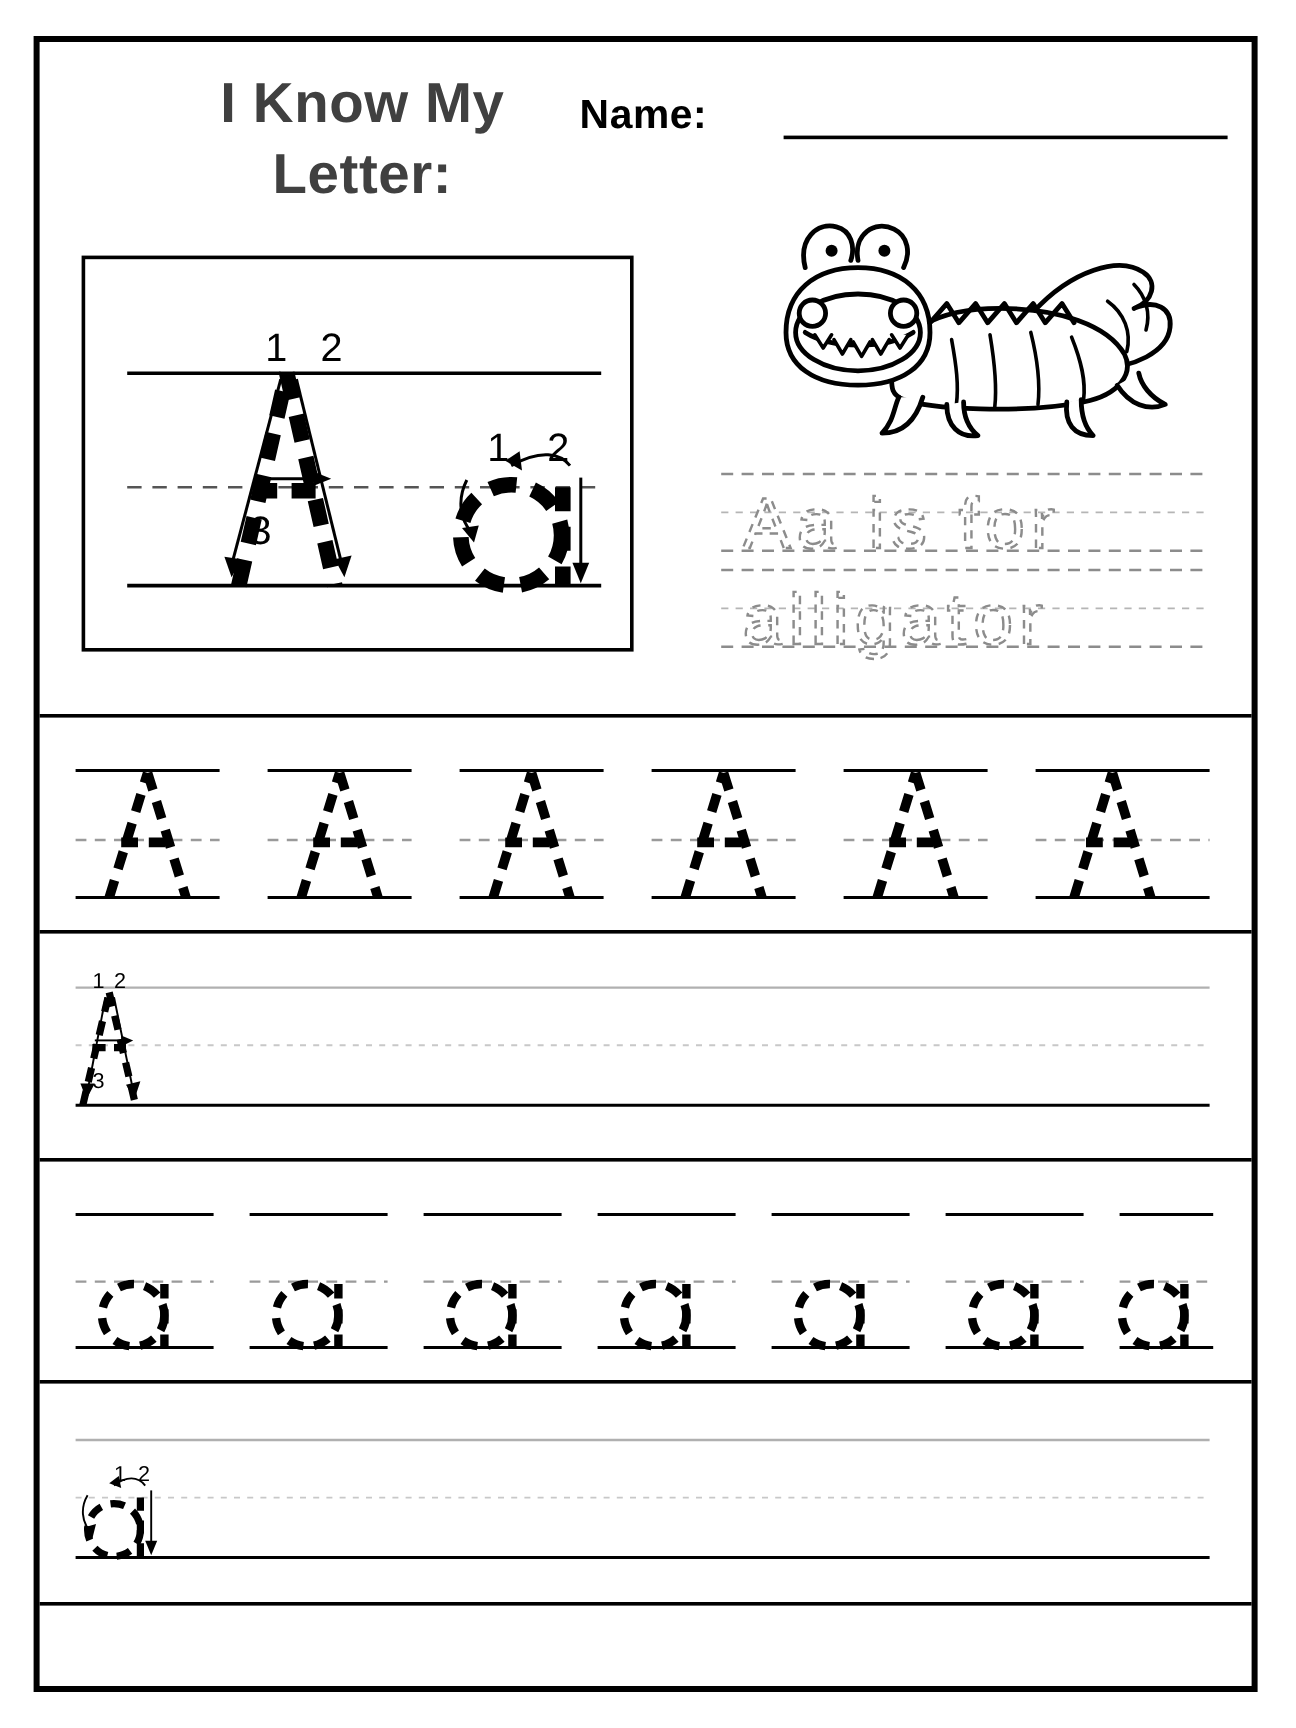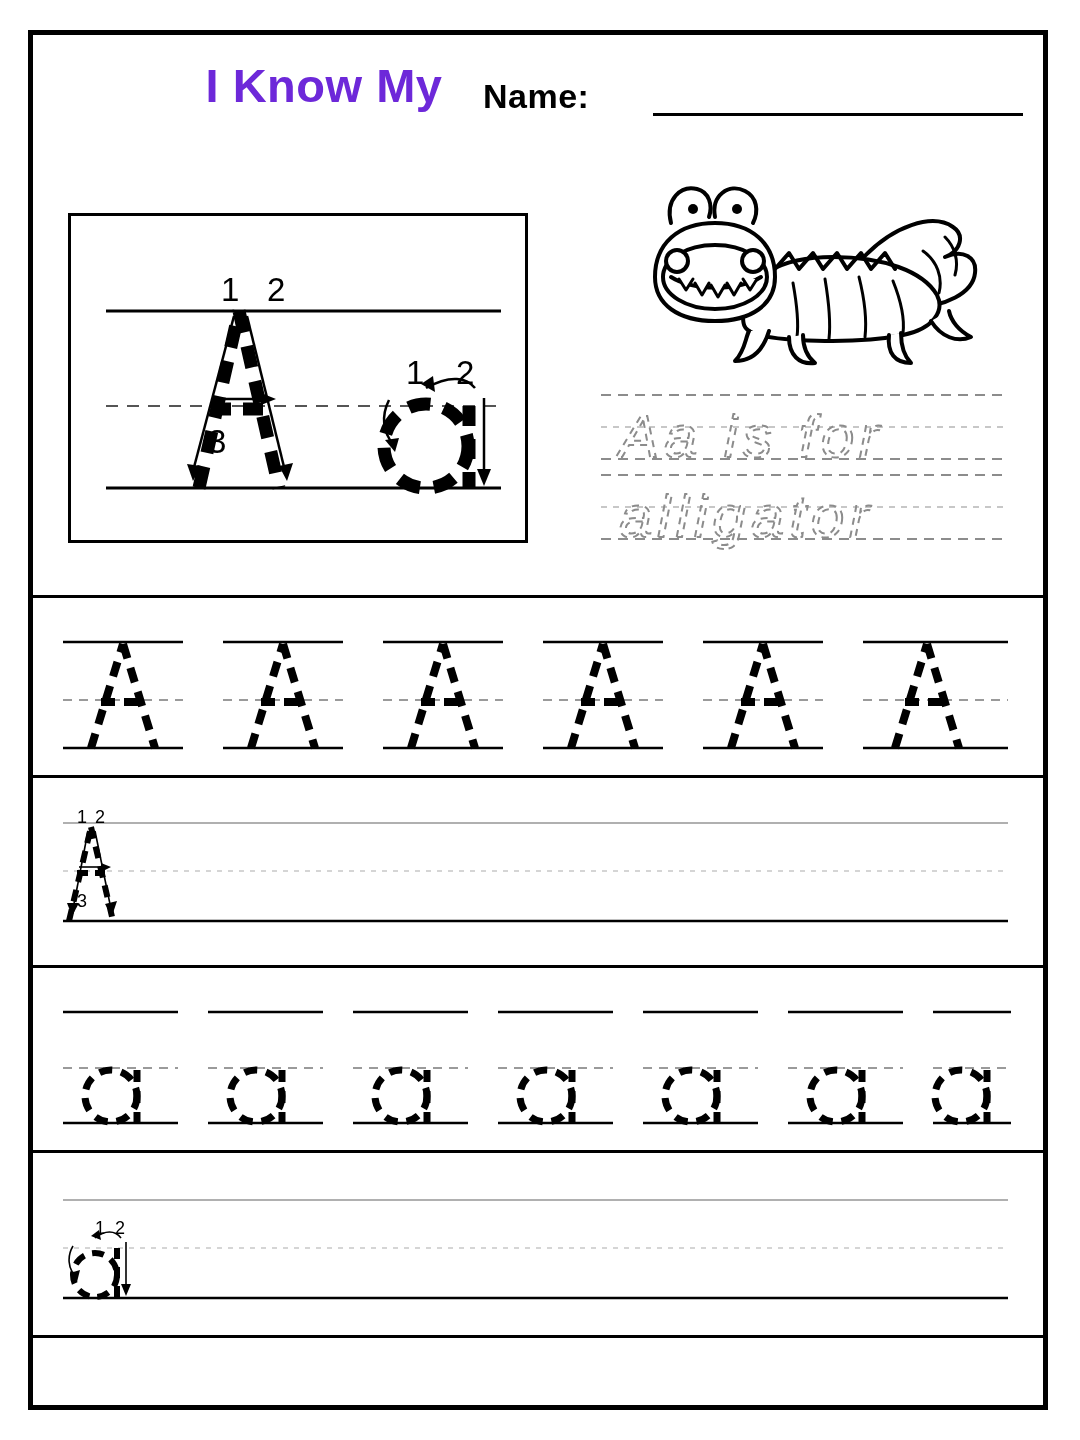--- a/index.html
+++ b/index.html
@@ -24,28 +24,28 @@
     background: #fff;
   }
 
   
   .header {
     position: relative;
     height: 165px;
   }
   .title {
     position: absolute;
-    left: 126px;
+    left: 104px;
     top: 22px;
     width: 330px;
     font-size: 47px;
     font-weight: bold;
     line-height: 1.25;
     letter-spacing: 0.5px;
-    color: #6d28d9;
+    color: #404040;
     text-align: center;
   }
   .name-label {
     position: absolute;
     left: 450px;
     top: 42px;
     font-size: 34px;
     color: #000;
     letter-spacing: 0.5px;
     font-weight: bold;
@@ -78,21 +78,20 @@
     height: 215px;
   }
 
   
   .sentence-block {
     position: absolute;
     left: 560px;
     top: 352px;
     width: 420px;
     height: 170px;
-    font-style: italic;
   }
 
   
   .divider {
     position: absolute;
     left: 0;
     width: 1010px;
     border-top: 3px solid #000;
   }
 
@@ -115,20 +114,21 @@
   svg { display: block; overflow: visible; }
 </style>
 </head>
 <body>
 
 <div class="page">
 
   <div class="header">
     <div class="title">
       <div>I Know My</div>
+      <div>Letter:</div>
     </div>
     <div class="name-label">Name:</div>
     <div class="name-line"></div>
   </div>
 
   <div class="demo-box">
     <svg width="454" height="324" viewBox="0 0 454 324">
 
       <line x1="35" y1="95" x2="430" y2="95" stroke="#000" stroke-width="3"></line>
       <line x1="35" y1="190" x2="430" y2="190" stroke="#555" stroke-width="2" stroke-dasharray="12 9"></line>

